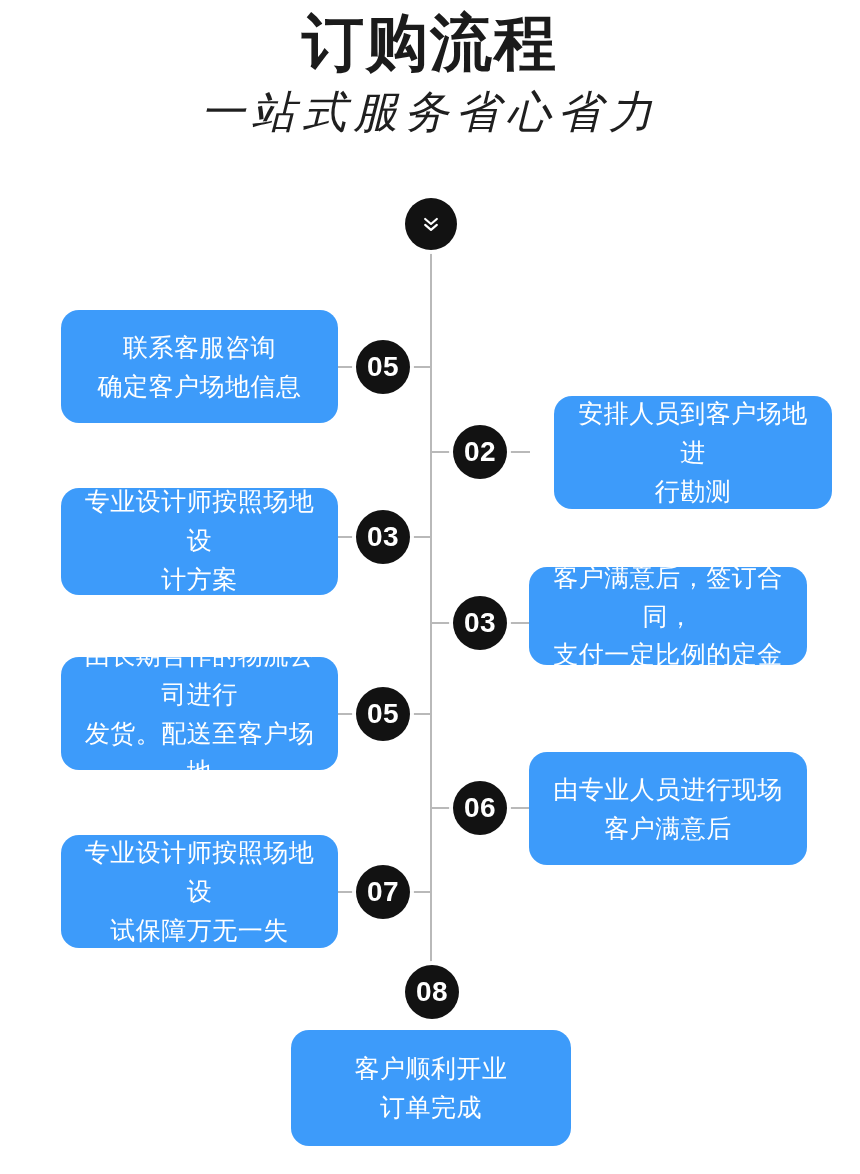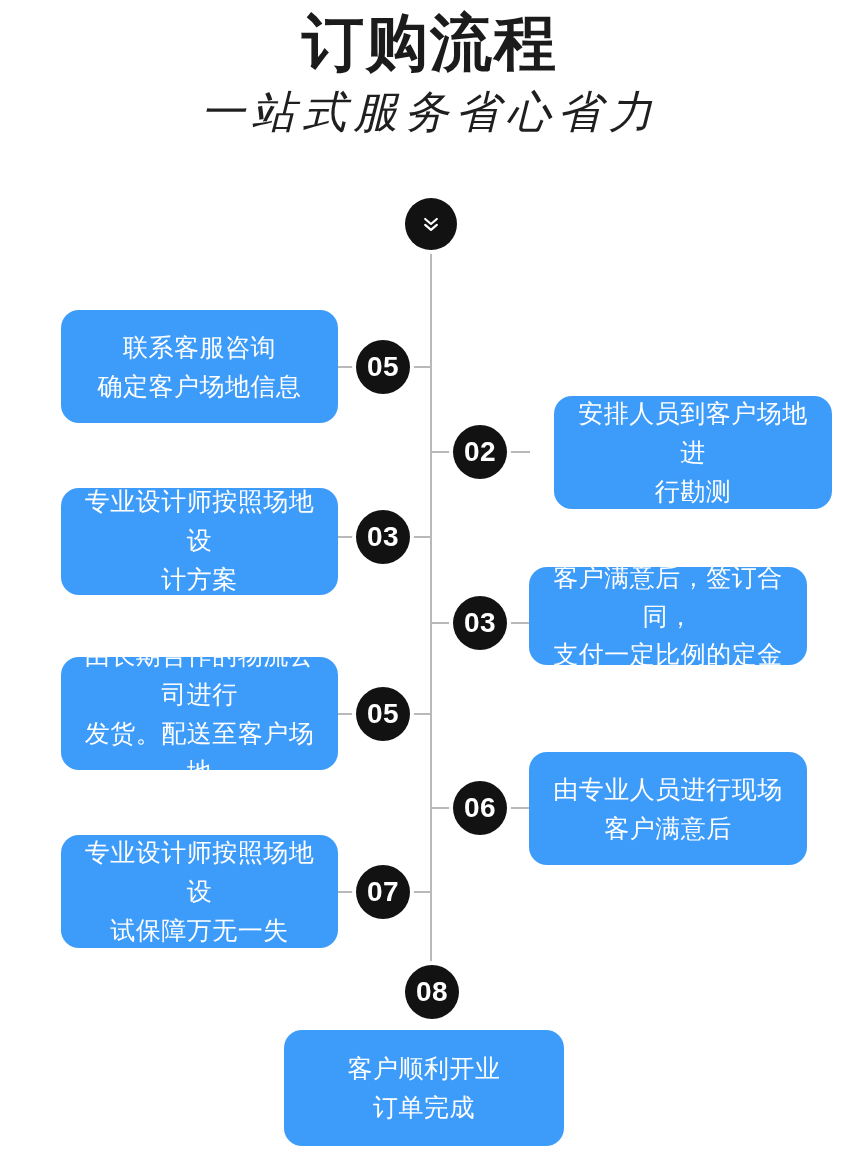--- a/index.html
+++ b/index.html
@@ -190,18 +190,18 @@
 
   <div class="connector" style="left:338px; top:891px; width:45px;"></div>
   <div class="connector" style="left:410px; top:891px; width:22px;"></div>
   <div class="box" style="left:61px; top:835px; width:277px; height:113px;">
     <span class="box-txt">专业设计师按照场地设
 试保障万无一失</span>
   </div>
   <div class="marker" style="left:356px; top:865px;">07</div>
 
   <div class="marker" style="left:405px; top:965px;">08</div>
-  <div class="box" style="left:284px; top:1030px; width:280px; height:116px;">
+  <div class="box" style="left:291px; top:1030px; width:280px; height:116px;">
     <span class="box-txt">客户顺利开业
 订单完成</span>
   </div>
 
 </div>
 
 </body></html>

